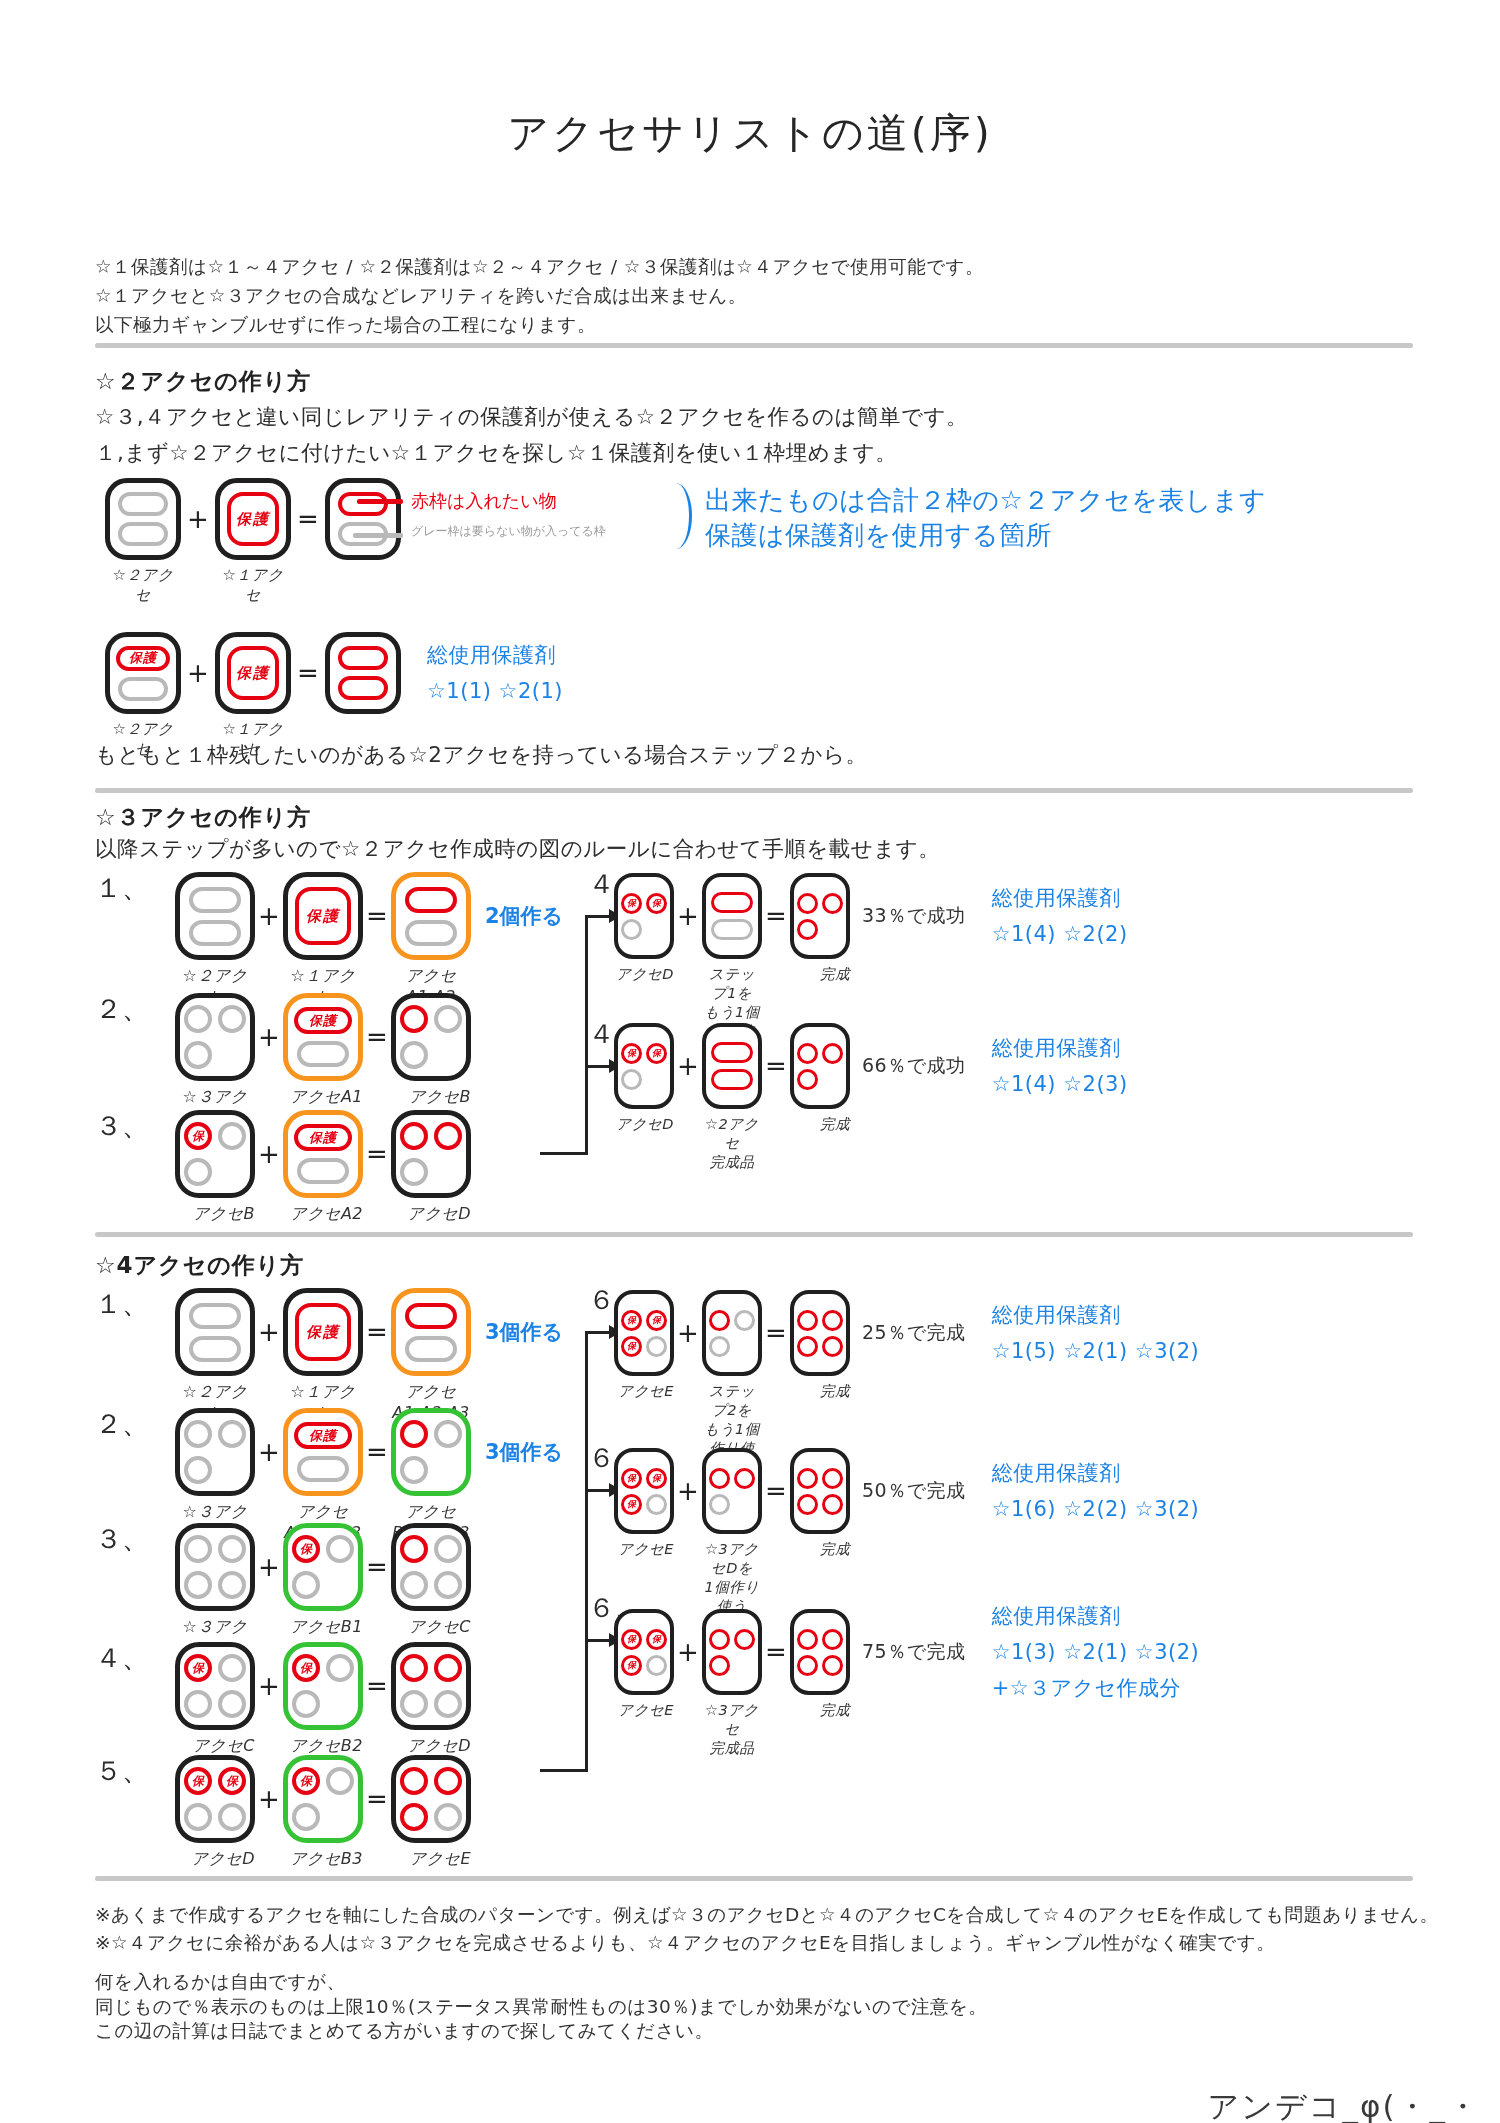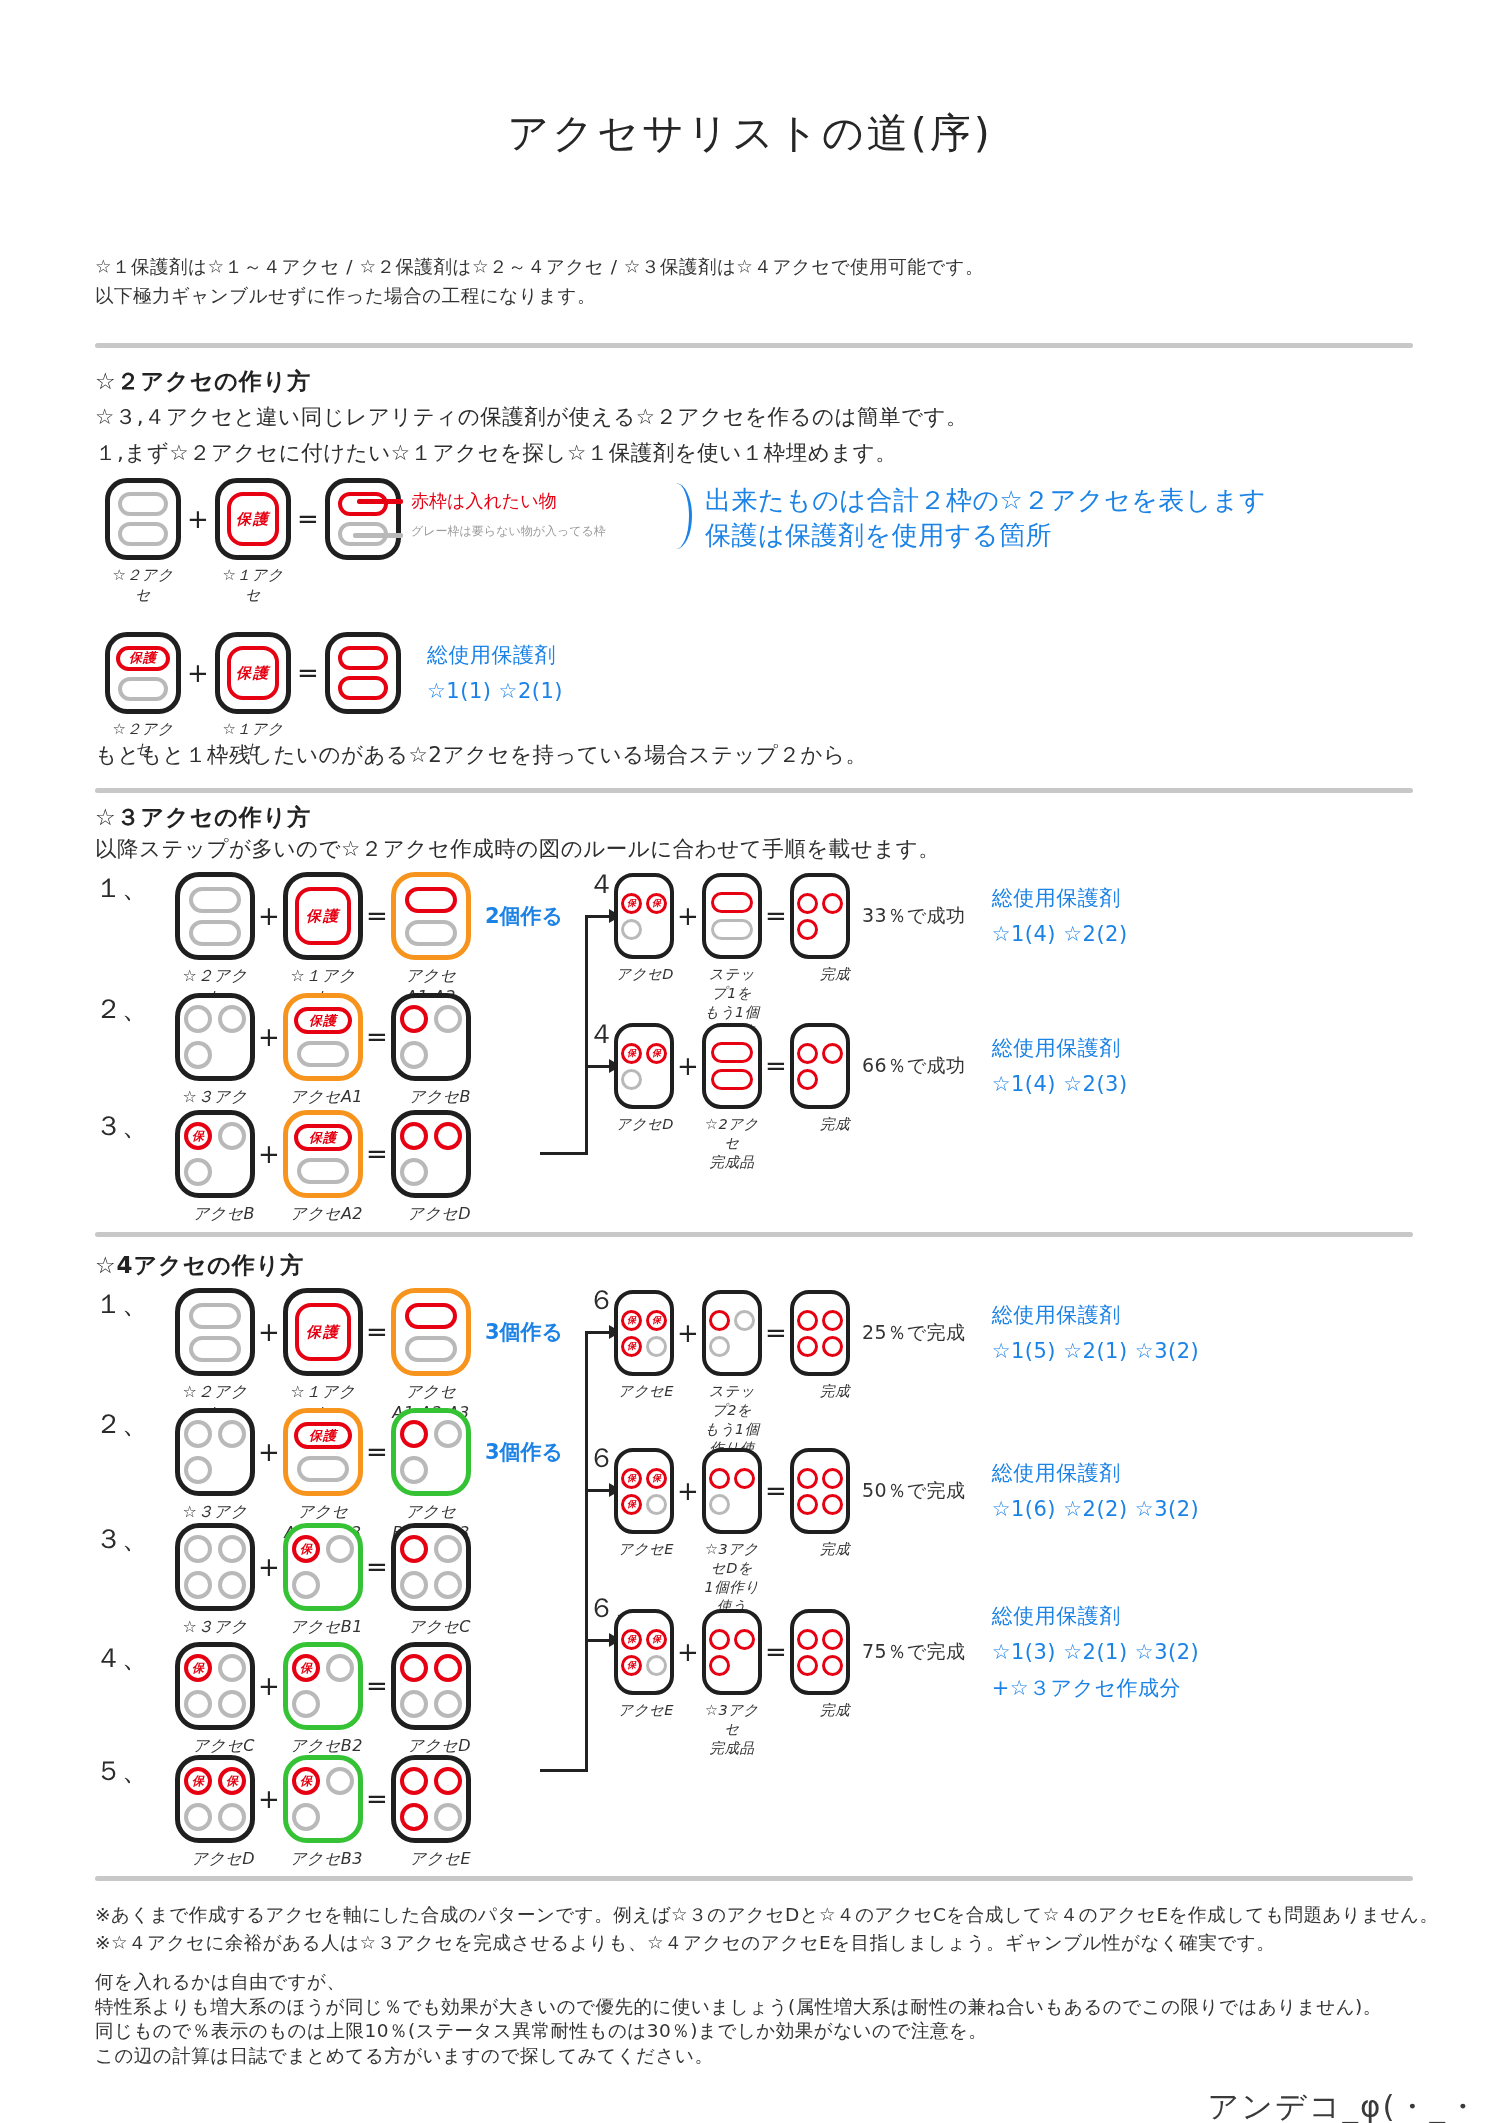--- a/index.html
+++ b/index.html
@@ -82,20 +82,21 @@
 </style>
 </head>
 <body>
 
 <div class="page">
 
   <div class="abs t-title" style="left:0;top:66px;">アクセサリストの道(序)</div>
 
   <div class="abs" style="left:95px;top:212px;">
     <div class="t-small">☆１保護剤は☆１～４アクセ / ☆２保護剤は☆２～４アクセ / ☆３保護剤は☆４アクセで使用可能です。</div>
+    <div class="t-small">☆１アクセと☆３アクセの合成などレアリティを跨いだ合成は出来ません。</div>
     <div class="t-small">以下極力ギャンブルせずに作った場合の工程になります。</div>
   </div>
 
   <div class="abs divider" style="left:95px;top:303px;"></div>
 
   <div class="abs t-head" style="left:95px;top:326px;">☆２アクセの作り方</div>
   <div class="abs t-body" style="left:95px;top:362px;">☆３,４アクセと違い同じレアリティの保護剤が使える☆２アクセを作るのは簡単です。</div>
   <div class="abs t-body" style="left:95px;top:398px;">１,まず☆２アクセに付けたい☆１アクセを探し☆１保護剤を使い１枠埋めます。</div>
 
   <div class="abs" style="left:95px;top:438px;width:1370px;height:125px;">
@@ -697,21 +698,20 @@
       </div>
     </div>
 
   <div class="abs divider" style="left:95px;top:1836px;"></div>
 
   <div class="abs t-small" style="left:95px;top:1860px;white-space:nowrap;">※あくまで作成するアクセを軸にした合成のパターンです。例えば☆３のアクセDと☆４のアクセCを合成して☆４のアクセEを作成しても問題ありません。</div>
   <div class="abs t-small" style="left:95px;top:1888px;white-space:nowrap;">※☆４アクセに余裕がある人は☆３アクセを完成させるよりも、☆４アクセのアクセEを目指しましょう。ギャンブル性がなく確実です。</div>
 
   <div class="abs" style="left:95px;top:1930px;">
     <div class="t-small" style="line-height:24.5px;">何を入れるかは自由ですが、</div>
-    <div class="t-small" style="line-height:24.5px;white-space:nowrap;">特性系よりも増大系のほうが同じ％でも効果が大きいので優先的に使いましょう(属性増大系は耐性の兼ね合いもあるのでこの限りではありません)。</div>
     <div class="t-small" style="line-height:24.5px;white-space:nowrap;">同じもので％表示のものは上限10％(ステータス異常耐性ものは30％)までしか効果がないので注意を。</div>
     <div class="t-small" style="line-height:24.5px;">この辺の計算は日誌でまとめてる方がいますので探してみてください。</div>
   </div>
 
   <div class="abs" style="right:-8px;top:2046px;font-size:31px;color:#3a3a3a;letter-spacing:2px;white-space:nowrap;">アンデコ_φ(・_・</div>
 
   <div class="abs bottom-line" style="left:0;top:2116px;"></div>
 
 </div>
 

